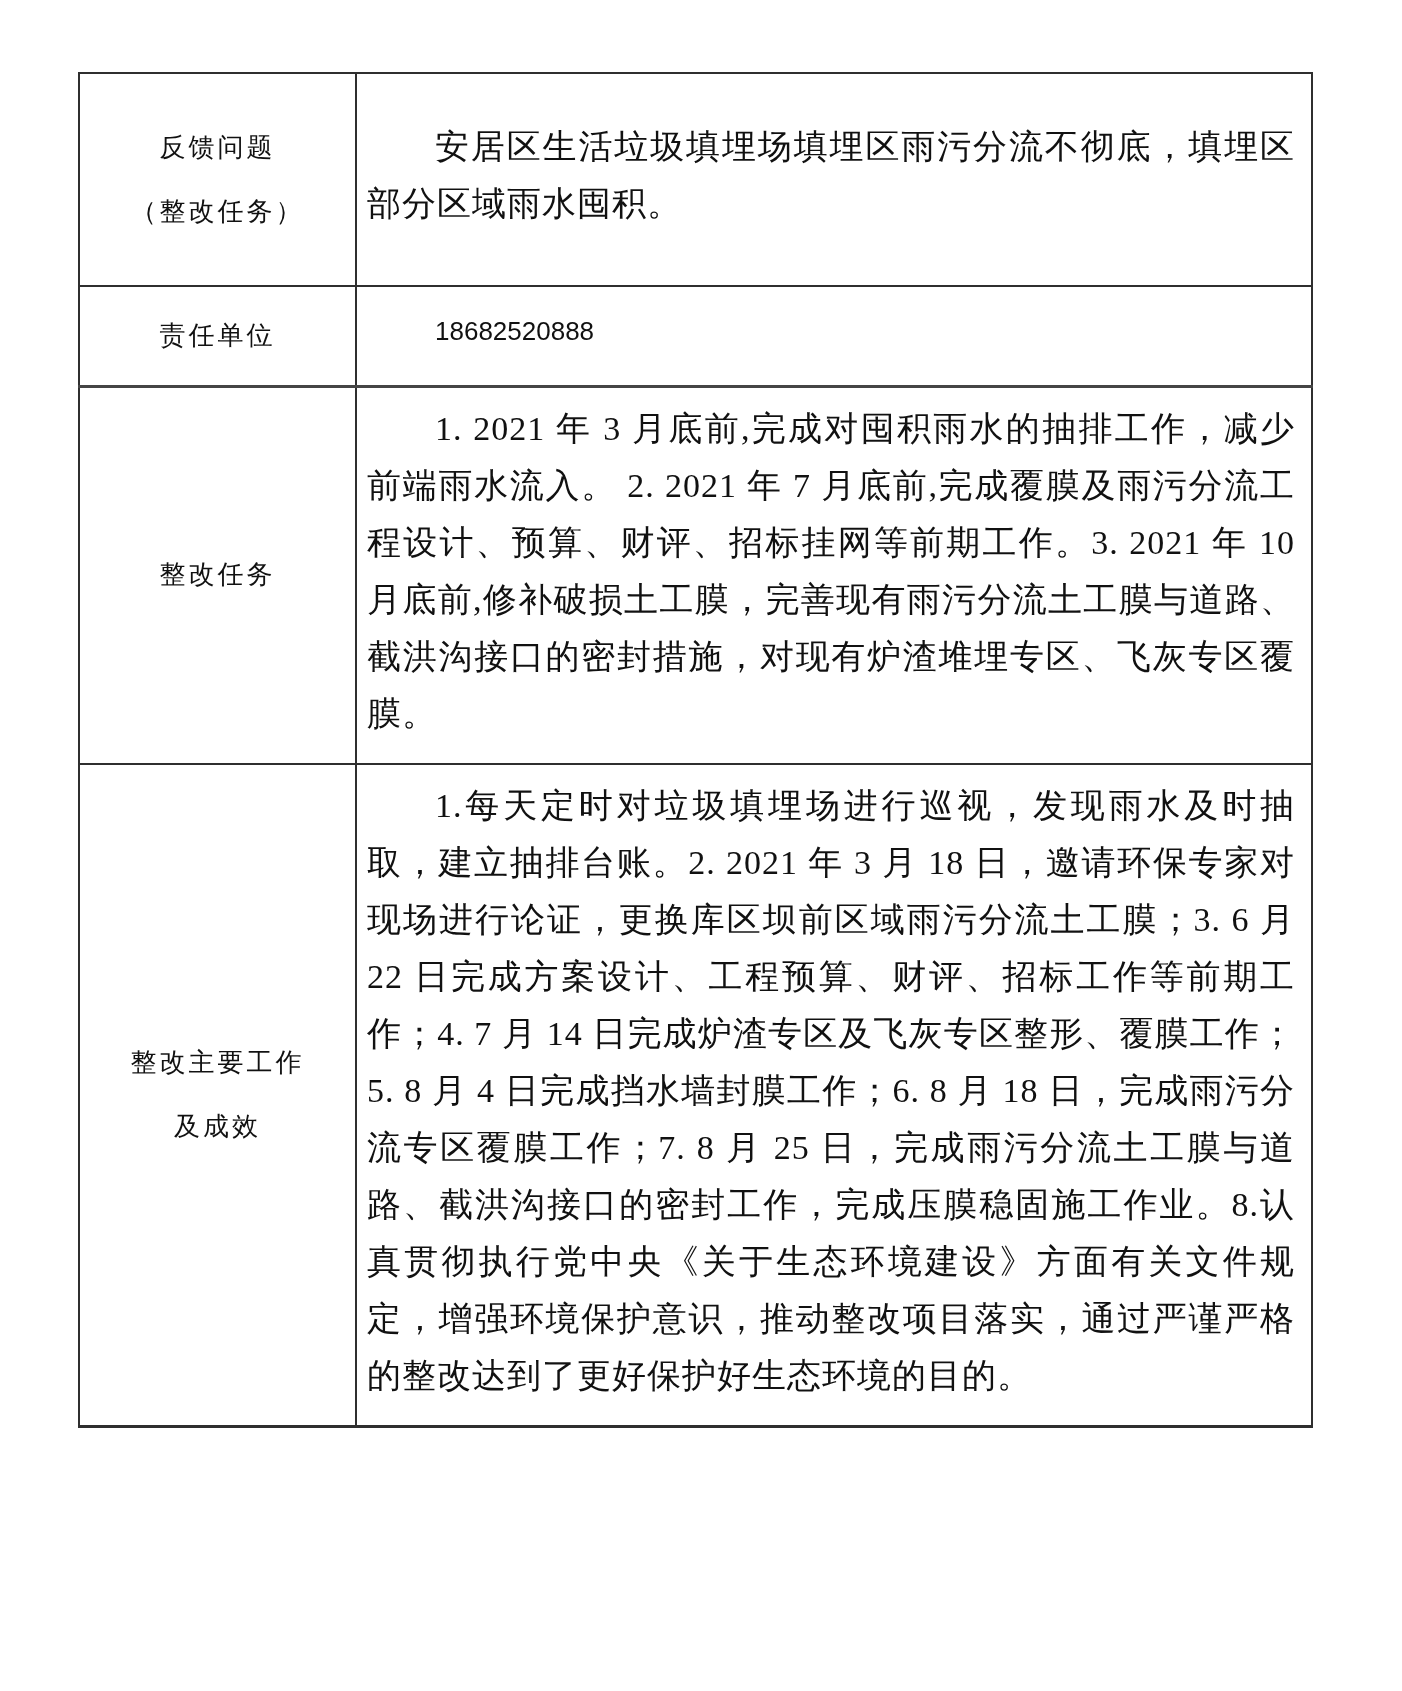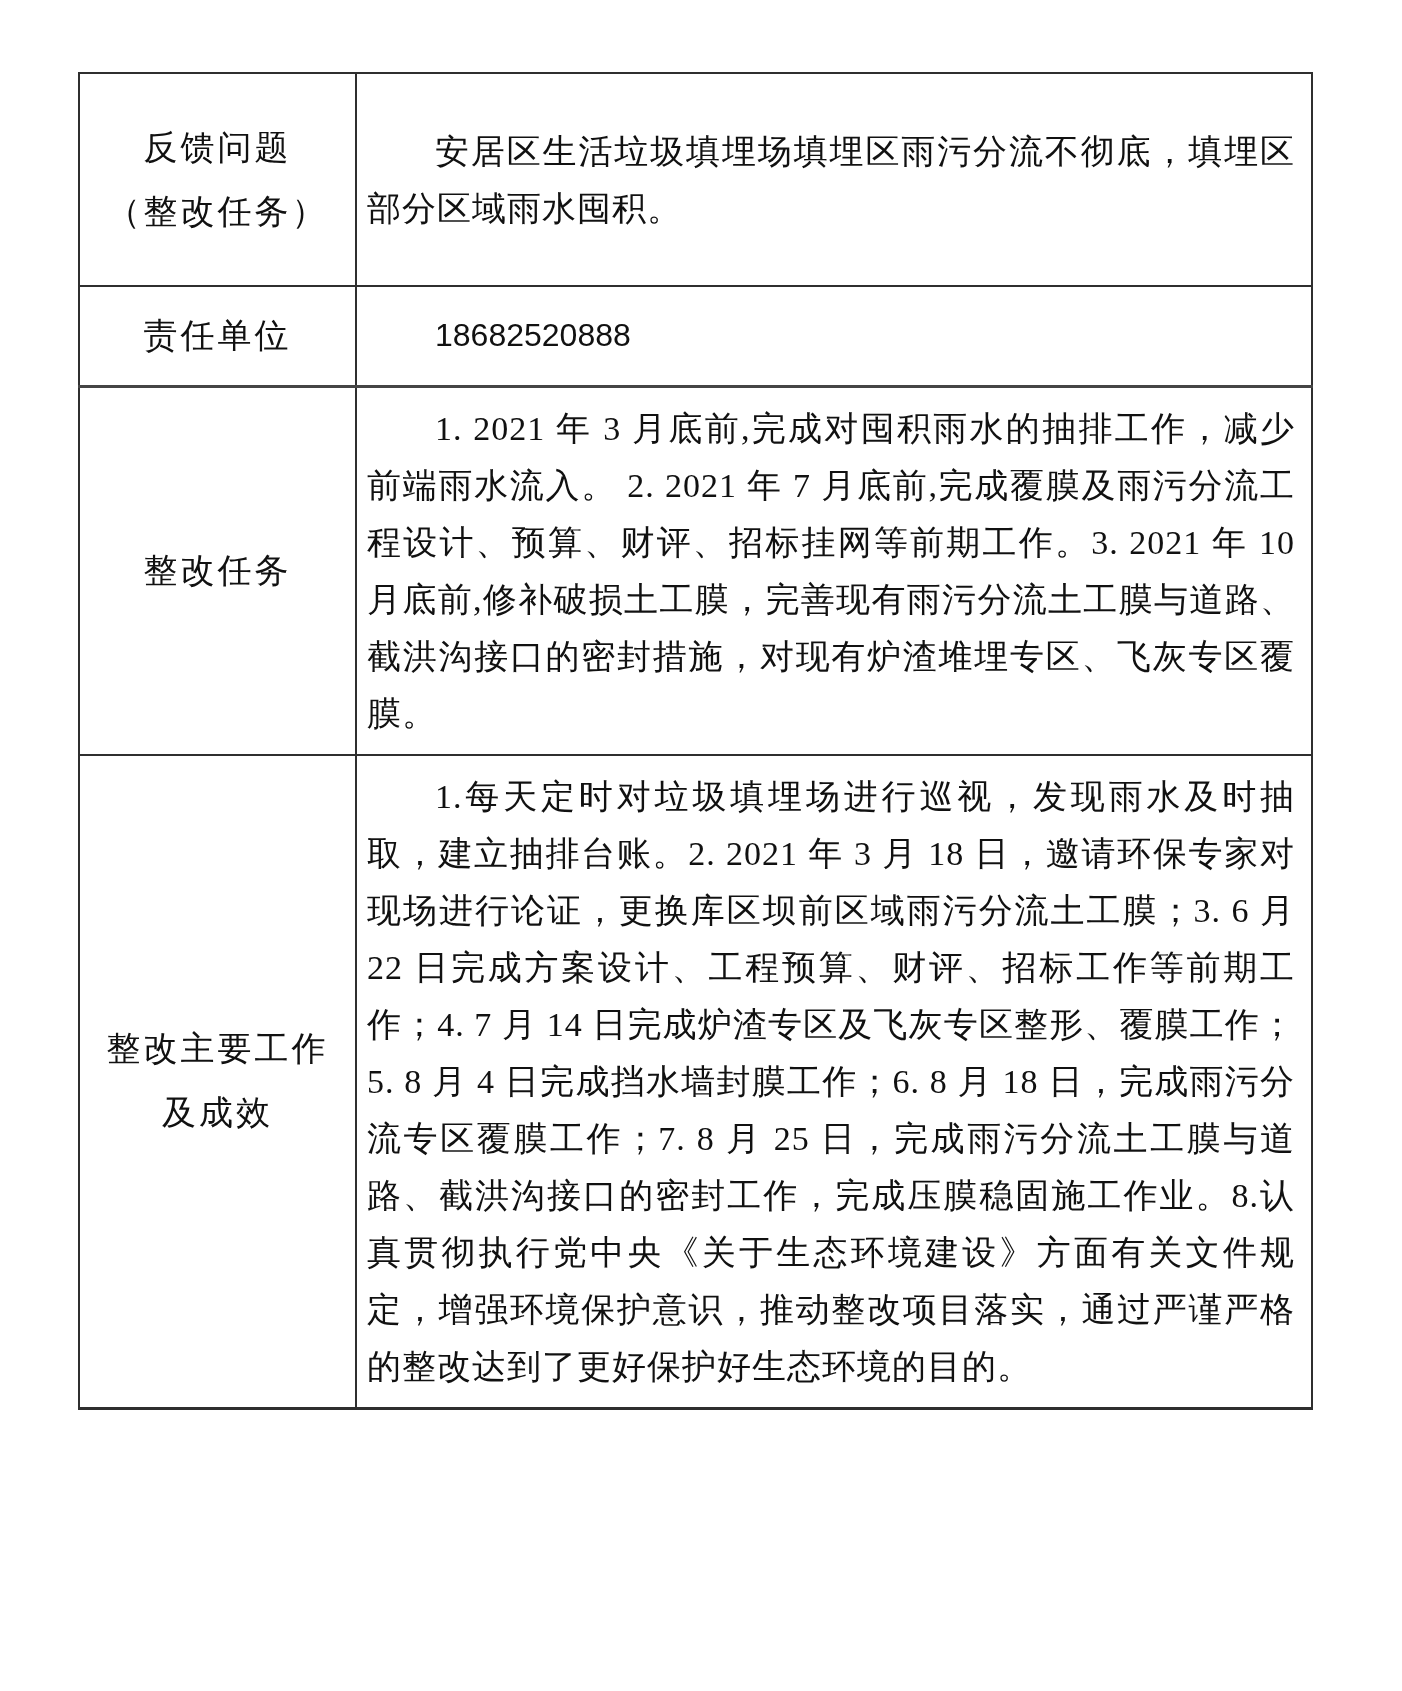--- a/index.html
+++ b/index.html
@@ -41,37 +41,37 @@
   tr.row-1 { height: 213px; }
   tr.row-2 { height: 111px; }
   tr.row-3 { height: 94px;  }
   tr.row-4 { height: 100px; }
   tr.row-5 { height: 152px; }
   tr.row-6 { height: 315px; }
   tr.row-7 { height: 560px; }
 
   td.label-cell {
     text-align: center;
-    font-size: 34px;
+    font-size: 26px;
     line-height: 64px;
     letter-spacing: 3px;
     white-space: pre-line;
     padding: 4px 6px;
   }
   td.content-cell {
     font-size: 34px;
     line-height: 57px;
     letter-spacing: 1px;
     text-align: justify;
-    padding: 12px 16px 12px 10px;
+    padding: 12px 16px 21px 10px;
     text-indent: 68px;
   }
   td.content-cell.phone {
     font-family: "Liberation Sans", "DejaVu Sans", sans-serif;
-    font-size: 32px;
+    font-size: 26px;
     letter-spacing: 0;
     text-align: left;
   }
 </style>
 </head>
 <body>
 
 <div class="page">
   <table class="doc-table">
     <colgroup>

